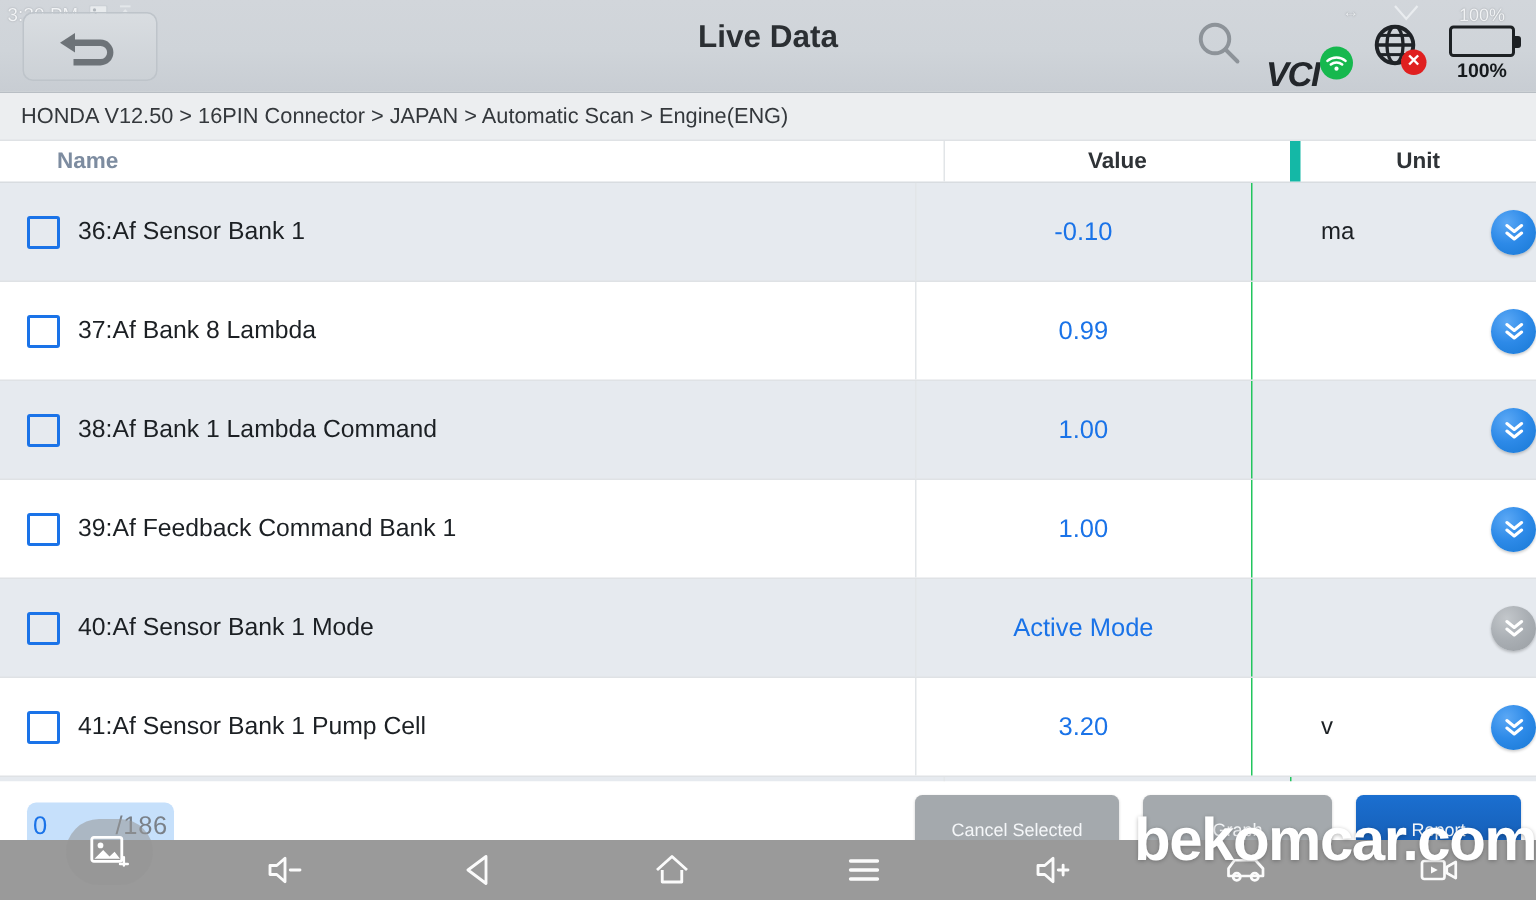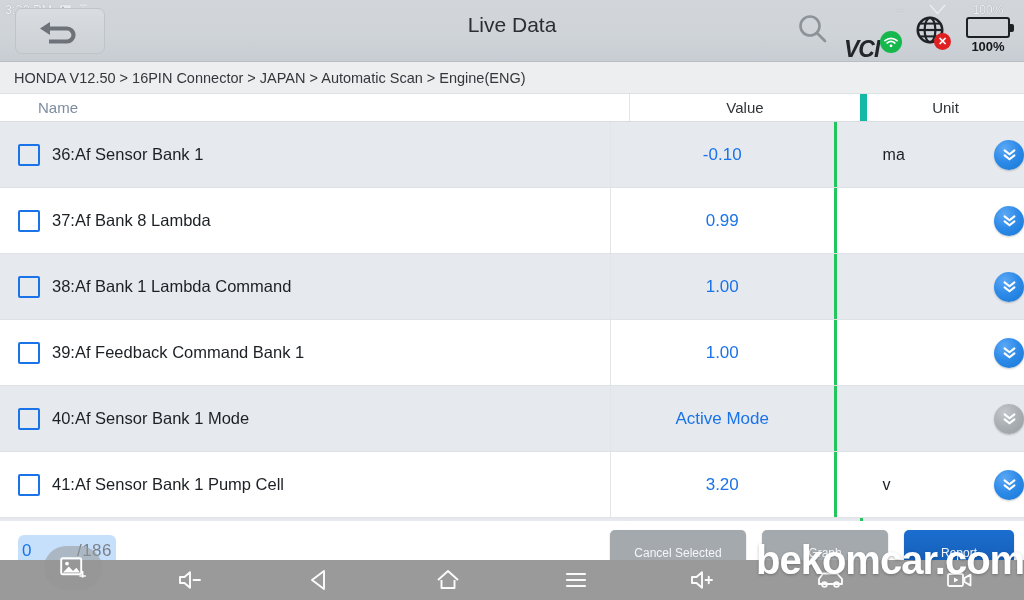--- a/index.html
+++ b/index.html
@@ -30,21 +30,21 @@
 
   .back-btn {
     position: absolute; top: 8px; left: 15px;
     width: 90px; height: 46px; border-radius: 7px;
     background: linear-gradient(180deg, #d9dde1 0%, #ccd1d6 100%);
     border: 1px solid #bec4ca;
     display: flex; align-items: center; justify-content: center;
   }
   .title {
     position: absolute; left: 0; top: 13px; width: 1024px;
-    text-align: center; font-size: 21px; color: #2b2f33; font-weight: 400;
+    text-align: center; font-size: 21px; color: #2b2f33; font-weight: 700;
   }
   .hdr-right {
     position: absolute; right: 10px; top: 4px;
     display: flex; align-items: center; gap: 14px; height: 54px;
   }
   .vci-wrap { position: relative; width: 56px; height: 34px; margin-top: 36px; }
   .vci-text {
     font-size: 23px; font-weight: bold; font-style: italic;
     color: #23272b; letter-spacing: -1px; line-height: 34px;
   }
@@ -93,21 +93,21 @@
   
   .table-wrap {
     position: absolute; top: 94px; left: 0;
     width: 1024px; height: 427px; background: #fff; overflow: hidden;
   }
   .thead {
     display: flex; height: 28px; background: #fff;
     border-bottom: 1px solid #d8dce0;
   }
   .th {
-    display: flex; align-items: center; font-size: 15px; color: #2f3337;
+    display: flex; align-items: center; font-size: 15px; color: #2f3337; font-weight: bold;
   }
   .th-name { width: 629px; padding-left: 38px; color: #7d8ca0; justify-content: flex-start; }
   .th-value { width: 231px; justify-content: center; border-left: 1px solid #e2e5e8; }
   .th-unit { width: 164px; justify-content: center; border-left: 7px solid #14b8a6; }
 
   .row {
     display: flex; height: 66px; align-items: stretch;
     border-bottom: 1px solid #dfe2e5;
   }
   .row.alt { background: #e6eaef; }
@@ -123,21 +123,21 @@
   }
   .nm-text { font-size: 16.5px; color: #1c2024; }
   .cell-value {
     width: 231px; display: flex; align-items: center; justify-content: center;
     border-left: 1px solid #e2e5e8;
     font-size: 17px; color: #1a73e8;
   }
   .cell-unit {
     width: 164px; display: flex; align-items: center; justify-content: flex-start;
     padding-left: 46px;
-    border-left: 3px solid #22c55e; font-size: 16px; color: #1c2024;
+    border-left: 1px solid #22c55e; font-size: 16px; color: #1c2024;
   }
   .cell-act {
     flex: 1; display: flex; align-items: center; justify-content: center;
   }
   .chev-btn {
     width: 30px; height: 30px; border-radius: 50%;
     background: radial-gradient(circle at 35% 28%, #5ba8f5 0%, #2d8ae8 48%, #1878d4 100%);
     display: flex; align-items: center; justify-content: center;
     box-shadow: 0 1px 2px rgba(0,0,0,.22);
   }

